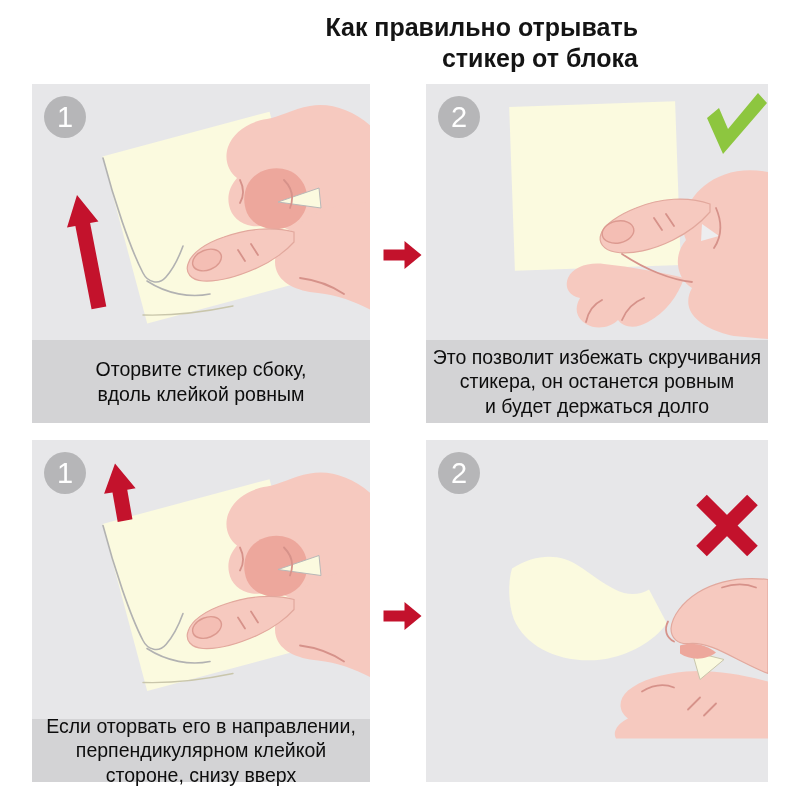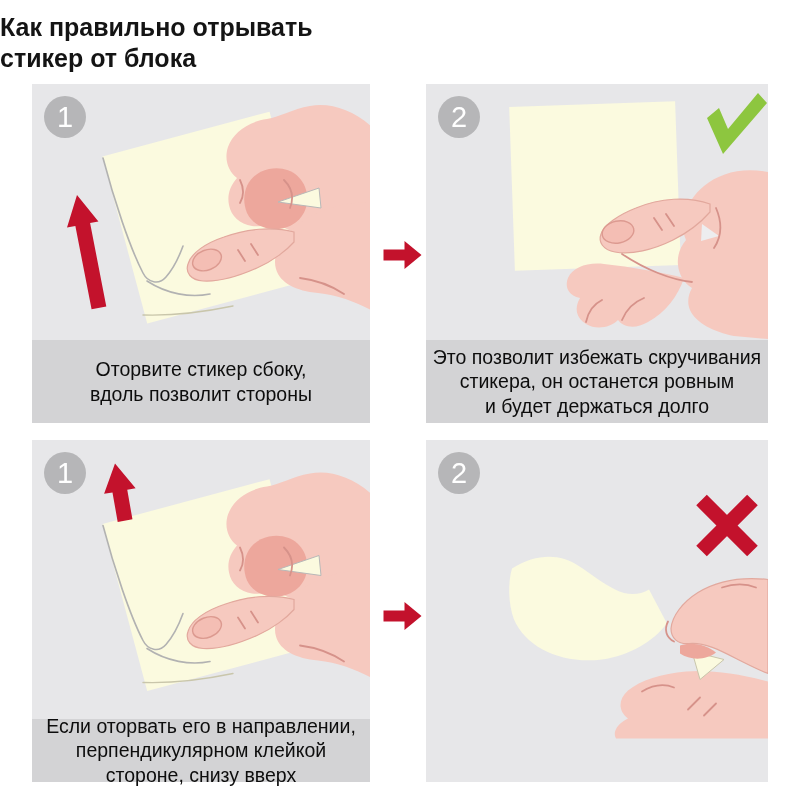--- a/index.html
+++ b/index.html
@@ -3,21 +3,21 @@
 <meta charset="utf-8">
 <style>
   html,body { margin:0; padding:0; }
   body {
     width:800px; height:800px; position:relative; overflow:hidden;
     background:#ffffff;
     font-family:"Liberation Sans", sans-serif;
   }
   .title {
     position:absolute; top:12px; left:0; width:638px;
-    text-align:left; font-size:25px; font-weight:700;
+    text-align:right; font-size:25px; font-weight:700;
     line-height:31px; color:#141414; white-space:pre-line;
   }
   .panel { position:absolute; display:flex; flex-direction:column; }
   .p1 { left:32px;  top:84px;  width:338px; height:339px; }
   .p2 { left:426px; top:84px;  width:342px; height:339px; }
   .p3 { left:32px;  top:440px; width:338px; height:342px; }
   .p4 { left:426px; top:440px; width:342px; height:342px; }
   .illus { position:relative; flex:1; background:var(--panel-bg,#E7E7E9); }
   .illus svg { position:absolute; left:0; top:0; width:100%; height:100%; }
   .badge {
@@ -79,21 +79,21 @@
         <polygon class="note" stroke="#B8B8B8" stroke-width="1" points="246,118 287,104 289,124"></polygon>
         <path class="hand outl" d="M 262 148 C 240 142 214 145 192 153 C 174 159 159 169 156 180
              C 153 189 159 196 171 197 C 187 198 207 192 225 184 C 241 177 255 166 262 158 Z"></path>
         <ellipse class="nail" cx="175" cy="176" rx="15" ry="10" transform="rotate(-22 175 176)"></ellipse>
         <path class="crease" d="M 252 96 C 260 104 262 114 258 124 M 208 96 C 212 104 212 112 208 119
              M 206 166 L 213 177 M 219 160 L 226 171 M 268 194 C 284 196 300 202 312 210"></path>
       </g>
     </svg>
   </div>
   <div class="caption">Оторвите стикер сбоку,
-вдоль позволит стороны</div>
+вдоль клейкой ровным</div>
 </div>
 
 <div class="panel p2 row1">
   <div class="illus">
     <div class="badge">
       <span>2</span>
     </div>
     <svg viewBox="0 0 342 256">
       <g transform="rotate(-2 169 102)">
         <rect class="note" x="86" y="20" width="166" height="164"></rect>

